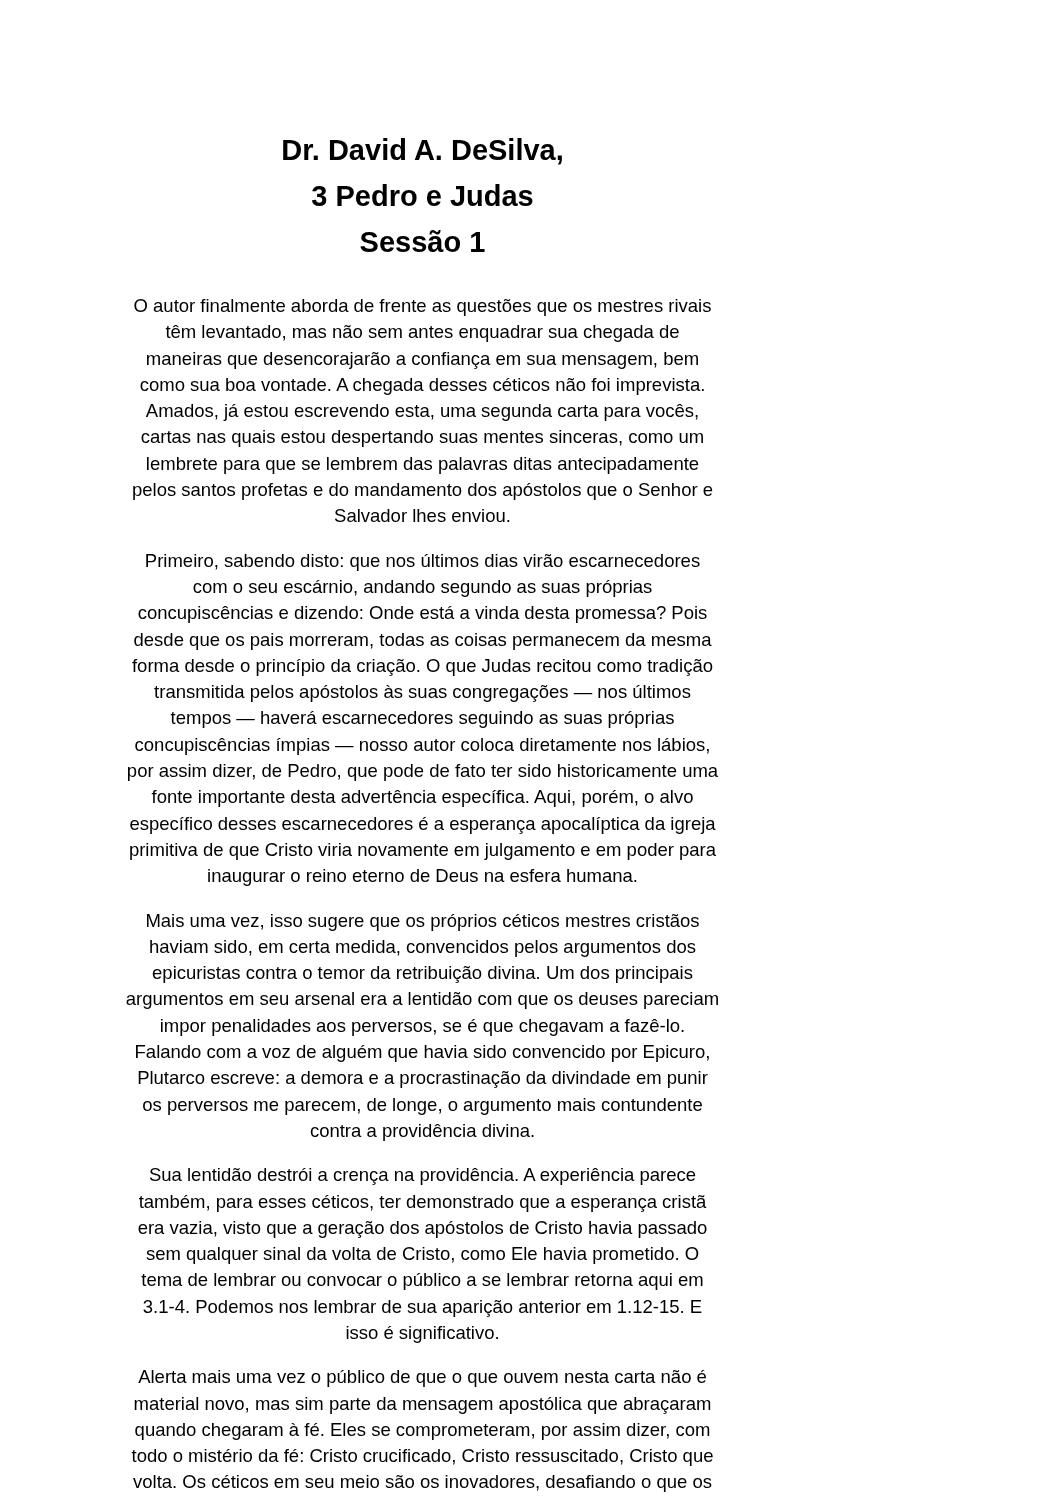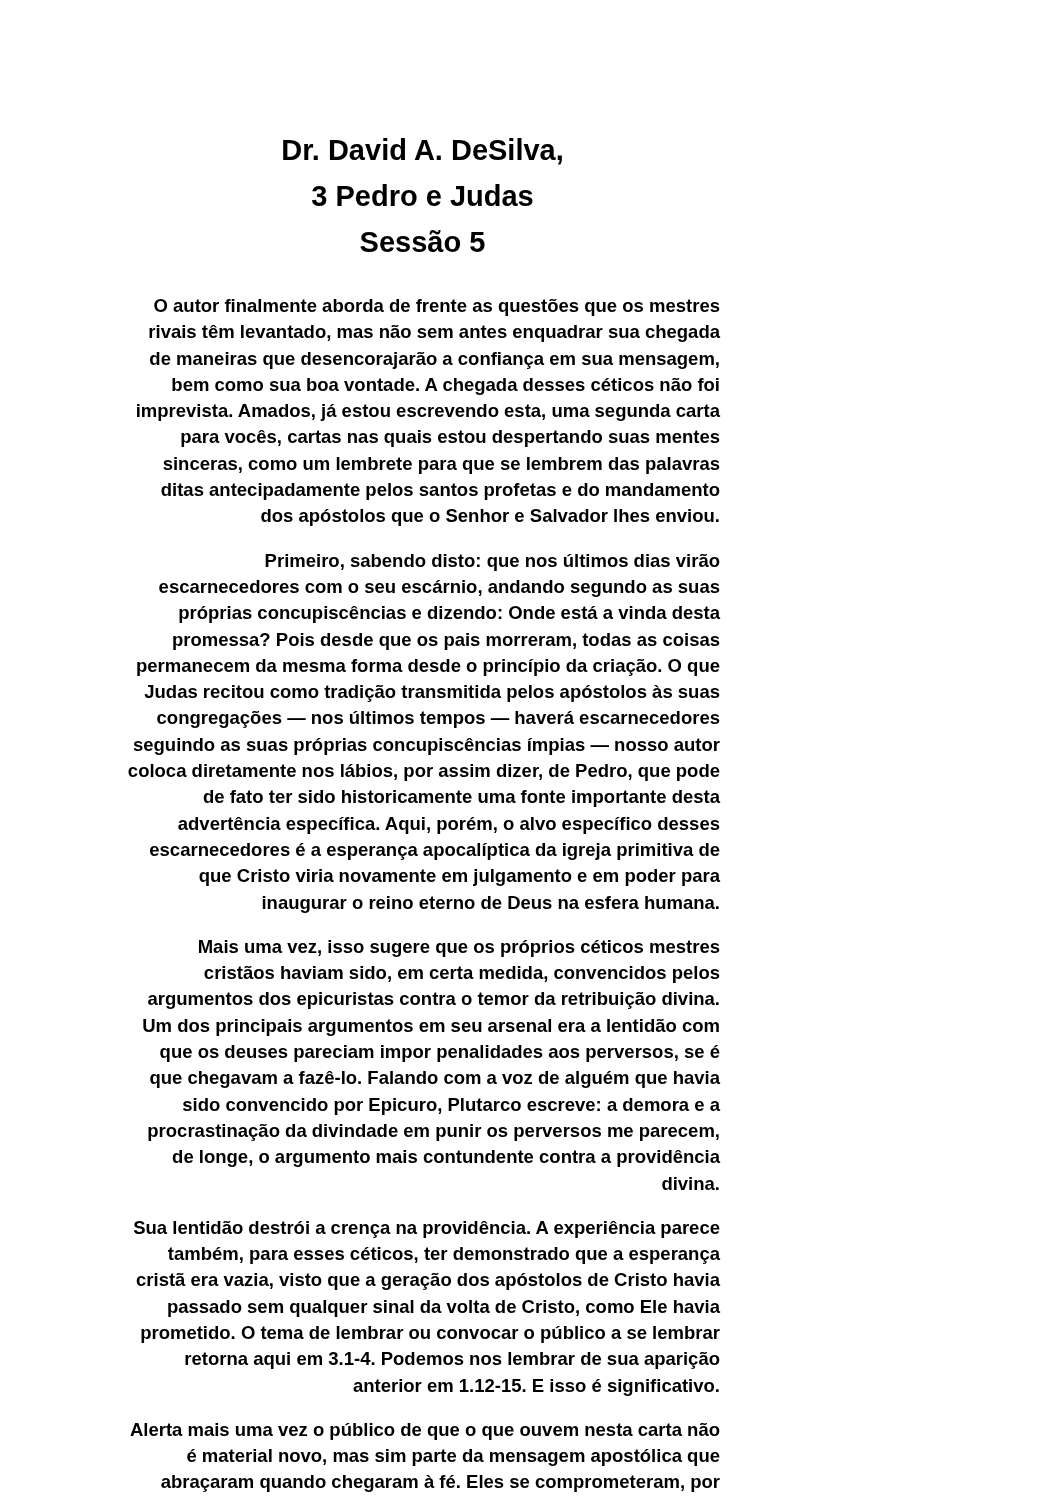--- a/index.html
+++ b/index.html
@@ -26,33 +26,32 @@
     line-height: 46px;
     color: #000000;
   }
   .doc-title .title-line {
     display: block;
   }
   .doc-body p.para {
     margin: 0 0 18px 0;
     font-size: 18.5px;
     line-height: 26.3px;
-    text-align: right;
+    text-align: center;
     color: #000000;
-    font-weight: bold;
   }
 </style>
 </head>
 <body>
 
 <div class="page">
   <h1 class="doc-title">
     <span class="title-line">Dr. David A. DeSilva,</span>
     <span class="title-line">3 Pedro e Judas</span>
-    <span class="title-line">Sessão 5</span>
+    <span class="title-line">Sessão 1</span>
   </h1>
   <div class="doc-body">
     <p class="para">O autor finalmente aborda de frente as questões que os mestres rivais têm levantado, mas não sem antes enquadrar sua chegada de maneiras que desencorajarão a confiança em sua mensagem, bem como sua boa vontade. A chegada desses céticos não foi imprevista. Amados, já estou escrevendo esta, uma segunda carta para vocês, cartas nas quais estou despertando suas mentes sinceras, como um lembrete para que se lembrem das palavras ditas antecipadamente pelos santos profetas e do mandamento dos apóstolos que o Senhor e Salvador lhes enviou.</p>
     <p class="para">Primeiro, sabendo disto: que nos últimos dias virão escarnecedores com o seu escárnio, andando segundo as suas próprias concupiscências e dizendo: Onde está a vinda desta promessa? Pois desde que os pais morreram, todas as coisas permanecem da mesma forma desde o princípio da criação. O que Judas recitou como tradição transmitida pelos apóstolos às suas congregações — nos últimos tempos — haverá escarnecedores seguindo as suas próprias concupiscências ímpias — nosso autor coloca diretamente nos lábios, por assim dizer, de Pedro, que pode de fato ter sido historicamente uma fonte importante desta advertência específica. Aqui, porém, o alvo específico desses escarnecedores é a esperança apocalíptica da igreja primitiva de que Cristo viria novamente em julgamento e em poder para inaugurar o reino eterno de Deus na esfera humana.</p>
     <p class="para">Mais uma vez, isso sugere que os próprios céticos mestres cristãos haviam sido, em certa medida, convencidos pelos argumentos dos epicuristas contra o temor da retribuição divina. Um dos principais argumentos em seu arsenal era a lentidão com que os deuses pareciam impor penalidades aos perversos, se é que chegavam a fazê-lo. Falando com a voz de alguém que havia sido convencido por Epicuro, Plutarco escreve: a demora e a procrastinação da divindade em punir os perversos me parecem, de longe, o argumento mais contundente contra a providência divina.</p>
     <p class="para">Sua lentidão destrói a crença na providência. A experiência parece também, para esses céticos, ter demonstrado que a esperança cristã era vazia, visto que a geração dos apóstolos de Cristo havia passado sem qualquer sinal da volta de Cristo, como Ele havia prometido. O tema de lembrar ou convocar o público a se lembrar retorna aqui em 3.1-4. Podemos nos lembrar de sua aparição anterior em 1.12-15. E isso é significativo.</p>
     <p class="para">Alerta mais uma vez o público de que o que ouvem nesta carta não é material novo, mas sim parte da mensagem apostólica que abraçaram quando chegaram à fé. Eles se comprometeram, por assim dizer, com todo o mistério da fé: Cristo crucificado, Cristo ressuscitado, Cristo que volta. Os céticos em seu meio são os inovadores, desafiando o que os ouvintes receberam como revelação divina, e devem, portanto, recuperar a estabilidade na fé ao se lembrarem desse compromisso anterior, não se deixando influenciar por aqueles mestres rivais que falharam em permanecer estáveis na fé.</p>
   </div>
 </div>
 

